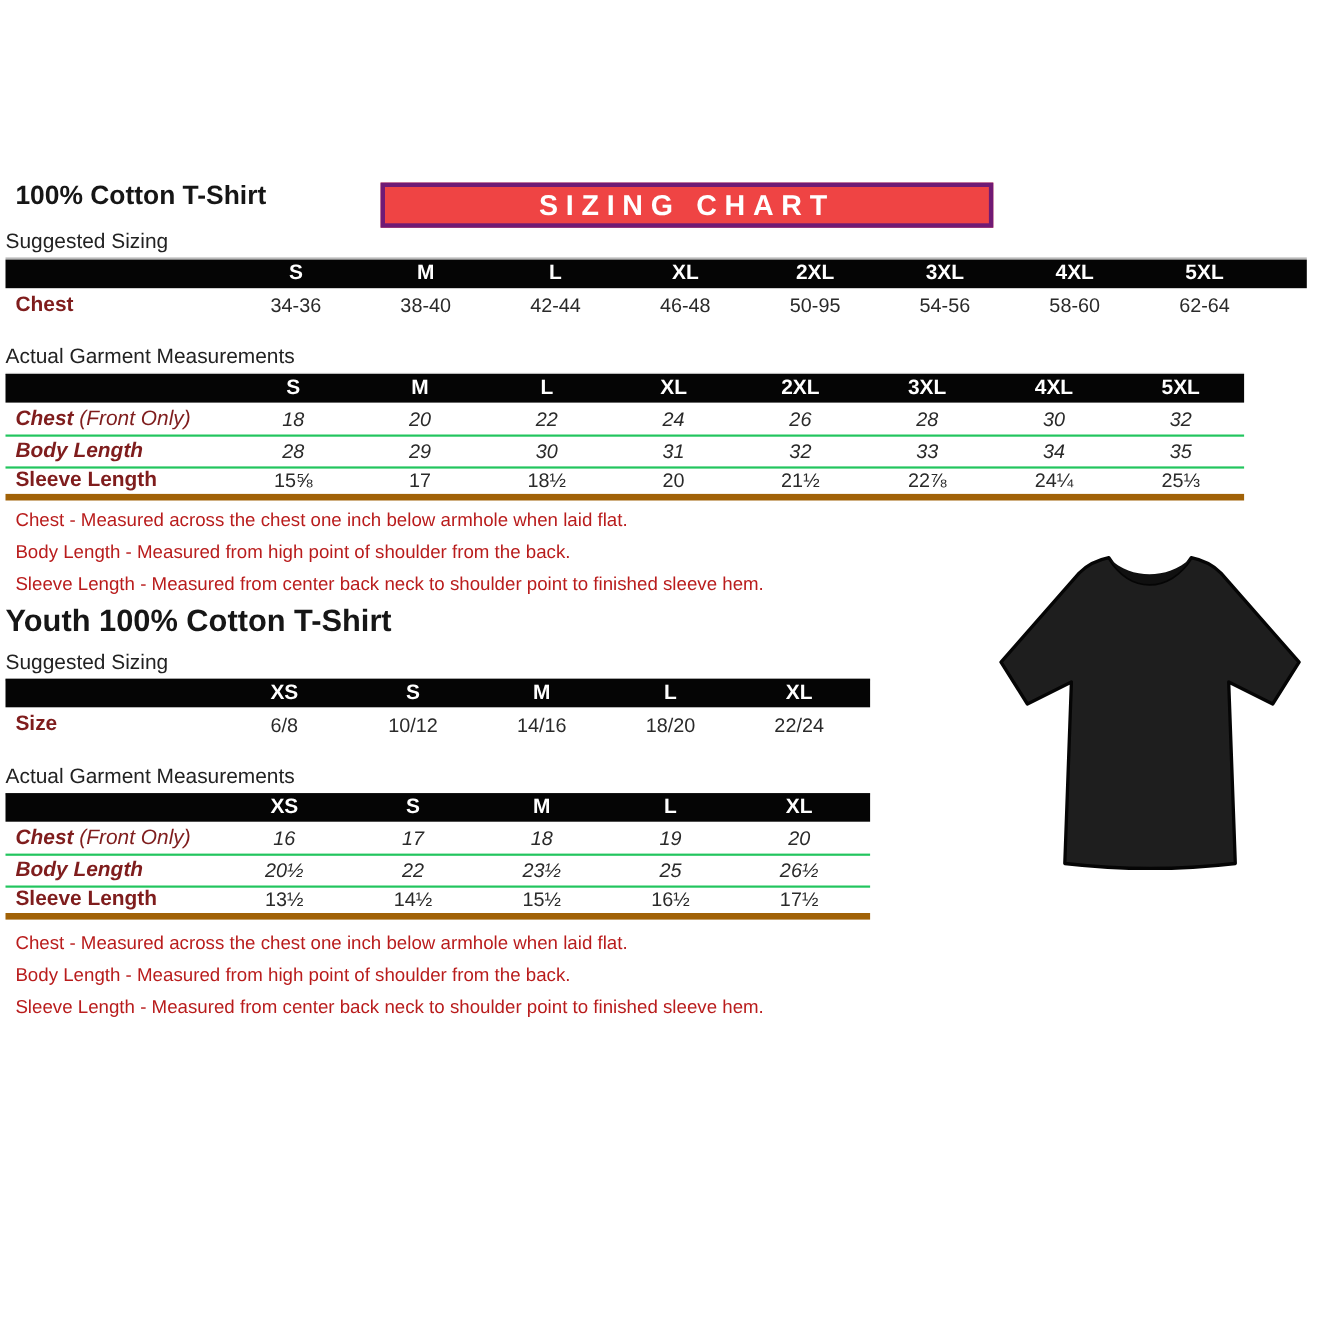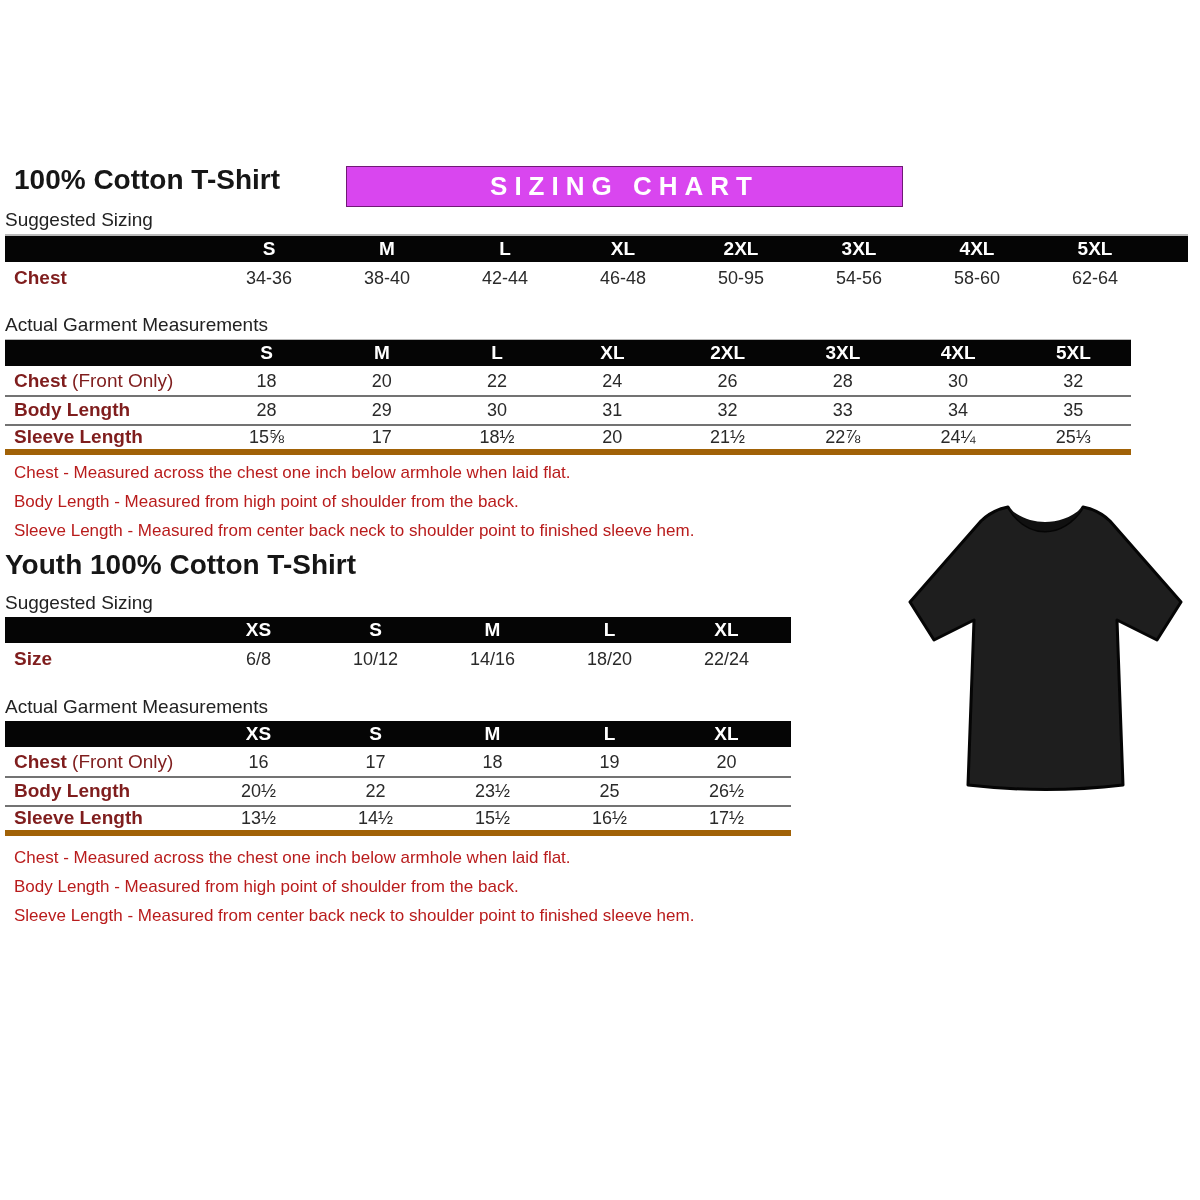--- a/index.html
+++ b/index.html
@@ -7,26 +7,26 @@
     width:1200px; height:1200px;
     background:#ffffff;
     font-family:"Liberation Sans", sans-serif;
     color:#1a1a1a;
     position:relative;
     overflow:hidden;
   }
   .abs { position:absolute; }
 
   
-  .main-title { font-size:28px; font-weight:bold; color:#161616; white-space:nowrap; }
+  .main-title { font-size:24px; font-weight:bold; color:#161616; white-space:nowrap; }
   .youth-title { font-size:28px; font-weight:bold; color:#161616; white-space:nowrap; }
 
   .banner {
-    background:#d946ef;
-    border:1px solid #701a75;
+    background:#ef4444;
+    border:4px solid #701a75;
     box-sizing:border-box;
     color:#ffffff;
     display:flex; align-items:center; justify-content:center;
     font-size:26px; font-weight:bold; letter-spacing:7px;
   }
 
   .section-label {
     font-size:19px; color:#222222;
     border-bottom:2px solid #b9b9b9;
     padding-bottom:3px;
@@ -38,21 +38,21 @@
   .grid { display:grid; align-items:center; height:100%; }
   .adult-cols  { grid-template-columns:205px repeat(8,118px); }
   .youth-cols  { grid-template-columns:195px repeat(5,117px); }
   .bar .grid span {
     color:#ffffff; font-size:19px; font-weight:bold; text-align:center;
   }
   .data-row { height:30px; box-sizing:border-box; }
   .data-row .grid span.val { font-size:18px; color:#2a2a2a; text-align:center; }
   .row-label { font-size:19px; font-weight:bold; color:#7f1d1d; padding-left:9px; white-space:nowrap; }
   .row-label .suffix { font-weight:normal; }
-  .sep-dark  { border-bottom:2px solid #737373; }
+  .sep-dark  { border-bottom:2px solid #22c55e;font-style:italic; }
   .sep-light { border-bottom:6px solid #a16207; }
 
   .notes { font-size:17px; color:#b91c1c; line-height:29px; white-space:nowrap; }
 </style>
 </head>
 <body>
 
 <div class="abs main-title" style="left:14px; top:164px;">100% Cotton T-Shirt</div>
 
 <div class="abs banner" style="left:346px; top:166px; width:557px; height:41px;">SIZING CHART</div>

